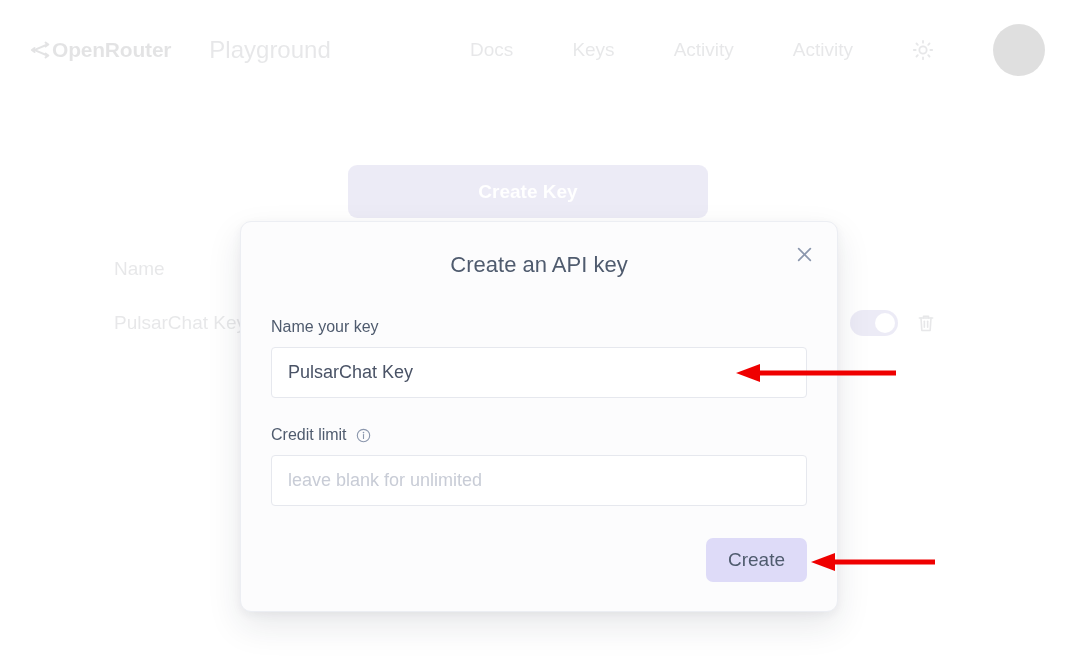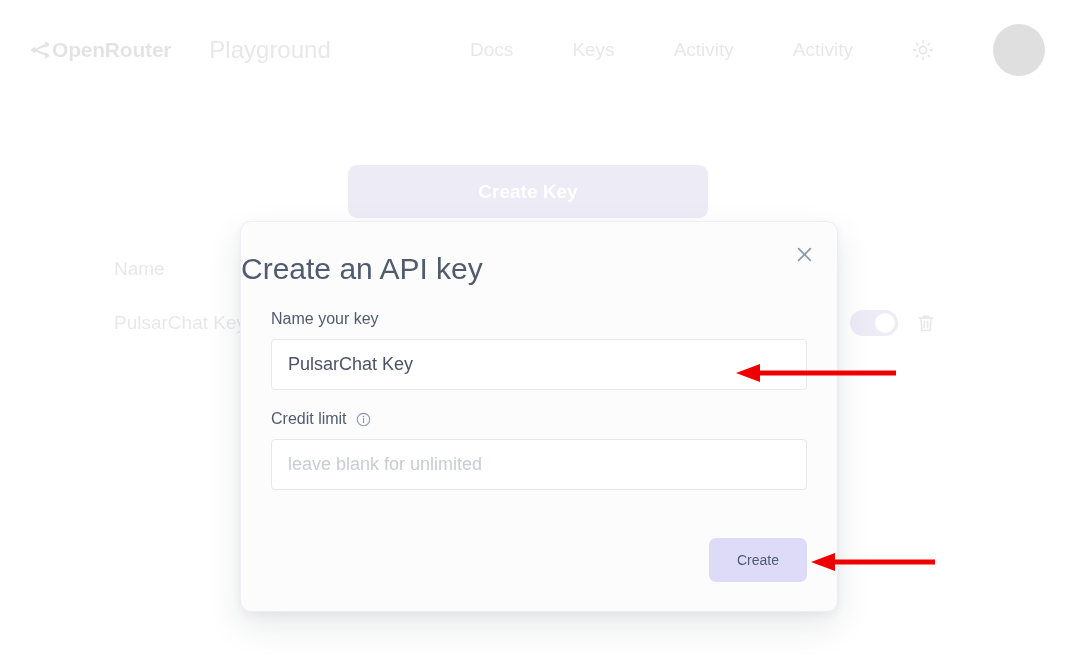--- a/index.html
+++ b/index.html
@@ -155,22 +155,22 @@
     height: 391px;
     background: #fcfcfd;
     border: 1px solid #eceef3;
     border-radius: 11px;
     box-shadow: 0 14px 34px rgba(30,38,60,0.10), 0 3px 10px rgba(30,38,60,0.05);
   }
   .modal-title {
     position: absolute;
     left: 0; right: 0;
     top: 30px;
-    text-align: left;
-    font-size: 30px;
+    text-align: center;
+    font-size: 22px;
     font-weight: 400;
     color: #4f5b6e;
   }
   .modal-close {
     position: absolute;
     right: 18px;
     top: 17px;
     width: 30px;
     height: 30px;
     display: flex;
@@ -189,20 +189,21 @@
     right: 30px;
     top: 88px;
   }
   .field-label {
     font-size: 16px;
     color: #4f5b6e;
     display: flex;
     align-items: center;
     gap: 9px;
     margin-bottom: 11px;
+    margin-top: 8px;
   }
   .info-icon { width: 15px; height: 15px; display: block; }
 
   .text-input {
     width: 100%;
     height: 51px;
     border: 1px solid #e6e8ee;
     border-radius: 4px;
     background: #ffffff;
     padding: 0 16px;
@@ -221,21 +222,21 @@
     bottom: 29px;
   }
   .create-btn {
     height: 44px;
     min-width: 98px;
     padding: 0 22px;
     border-radius: 7px;
     border: none;
     background: #dedbf8;
     color: #4f5b6e;
-    font-size: 14px;
+    font-size: 19px;
     font-family: "Liberation Sans", sans-serif;
     cursor: pointer;
     margin-left: 20px;
   }
 
   
   .annotations {
     position: absolute;
     inset: 0;
     pointer-events: none;

